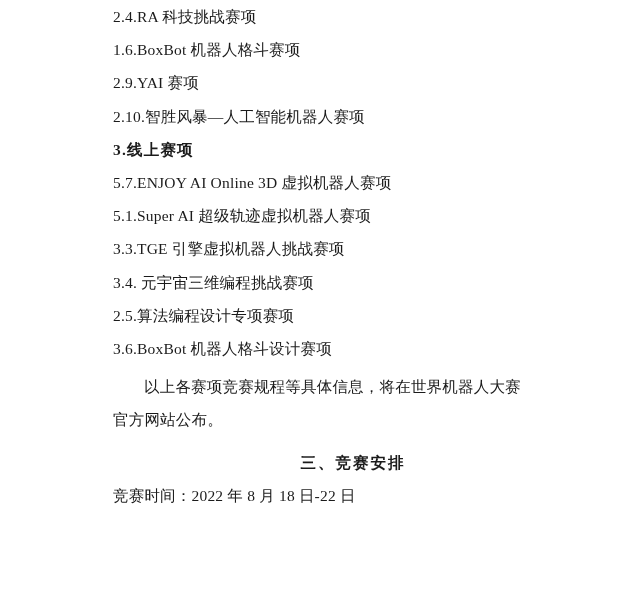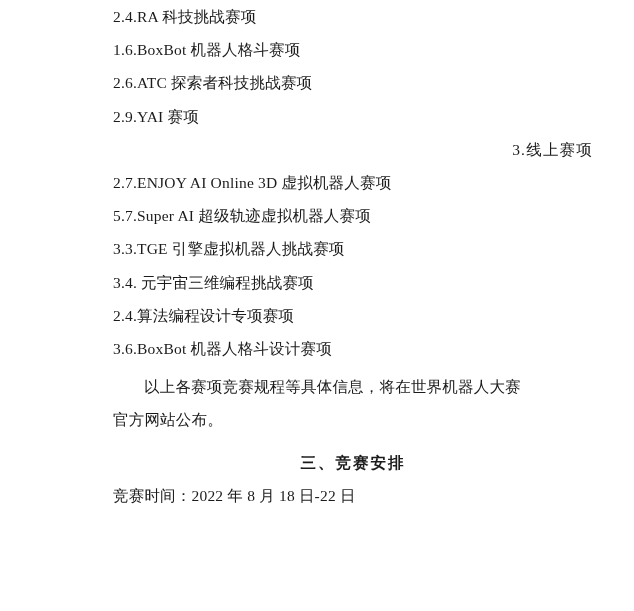--- a/index.html
+++ b/index.html
@@ -23,23 +23,22 @@
     margin-left: 17px;
   }
   .line {
     font-size: 15.5px;
     line-height: 33.2px;
     white-space: nowrap;
     letter-spacing: 0.2px;
     color: #1b1b1b;
   }
   .line.bold {
-    font-weight: normal;
+    font-weight: bold;
     letter-spacing: 1.2px;
-    text-align: right;
   }
   .line.indent {
     text-indent: 31px;
     font-family: Liberation Serif, serif;
   }
   .line.heading {
     font-weight: bold;
     letter-spacing: 2px;
     font-size: 15.5px;
     text-align: center;
@@ -51,30 +50,30 @@
     height: 9px;
   }
 </style>
 </head>
 <body>
 
 <div class="page">
 
   <div class="line">2.4.RA 科技挑战赛项</div>
   <div class="line">1.6.BoxBot 机器人格斗赛项</div>
-  <div class="line">2.6.ATC 探索者科技挑战赛项</div>
   <div class="line">2.9.YAI 赛项</div>
+  <div class="line">2.10.智胜风暴—人工智能机器人赛项</div>
 
   <div class="line bold">3.线上赛项</div>
 
-  <div class="line">2.7.ENJOY AI Online 3D 虚拟机器人赛项</div>
-  <div class="line">5.7.Super AI 超级轨迹虚拟机器人赛项</div>
+  <div class="line">5.7.ENJOY AI Online 3D 虚拟机器人赛项</div>
+  <div class="line">5.1.Super AI 超级轨迹虚拟机器人赛项</div>
   <div class="line">3.3.TGE 引擎虚拟机器人挑战赛项</div>
   <div class="line">3.4. 元宇宙三维编程挑战赛项</div>
-  <div class="line">2.4.算法编程设计专项赛项</div>
+  <div class="line">2.5.算法编程设计专项赛项</div>
   <div class="line">3.6.BoxBot 机器人格斗设计赛项</div>
 
   <div class="spacer-sm"></div>
 
   <div class="line indent">以上各赛项竞赛规程等具体信息，将在世界机器人大赛</div>
   <div class="line">官方网站公布。</div>
 
   <div class="spacer-md"></div>
 
   <div class="line heading">三、竞赛安排</div>

